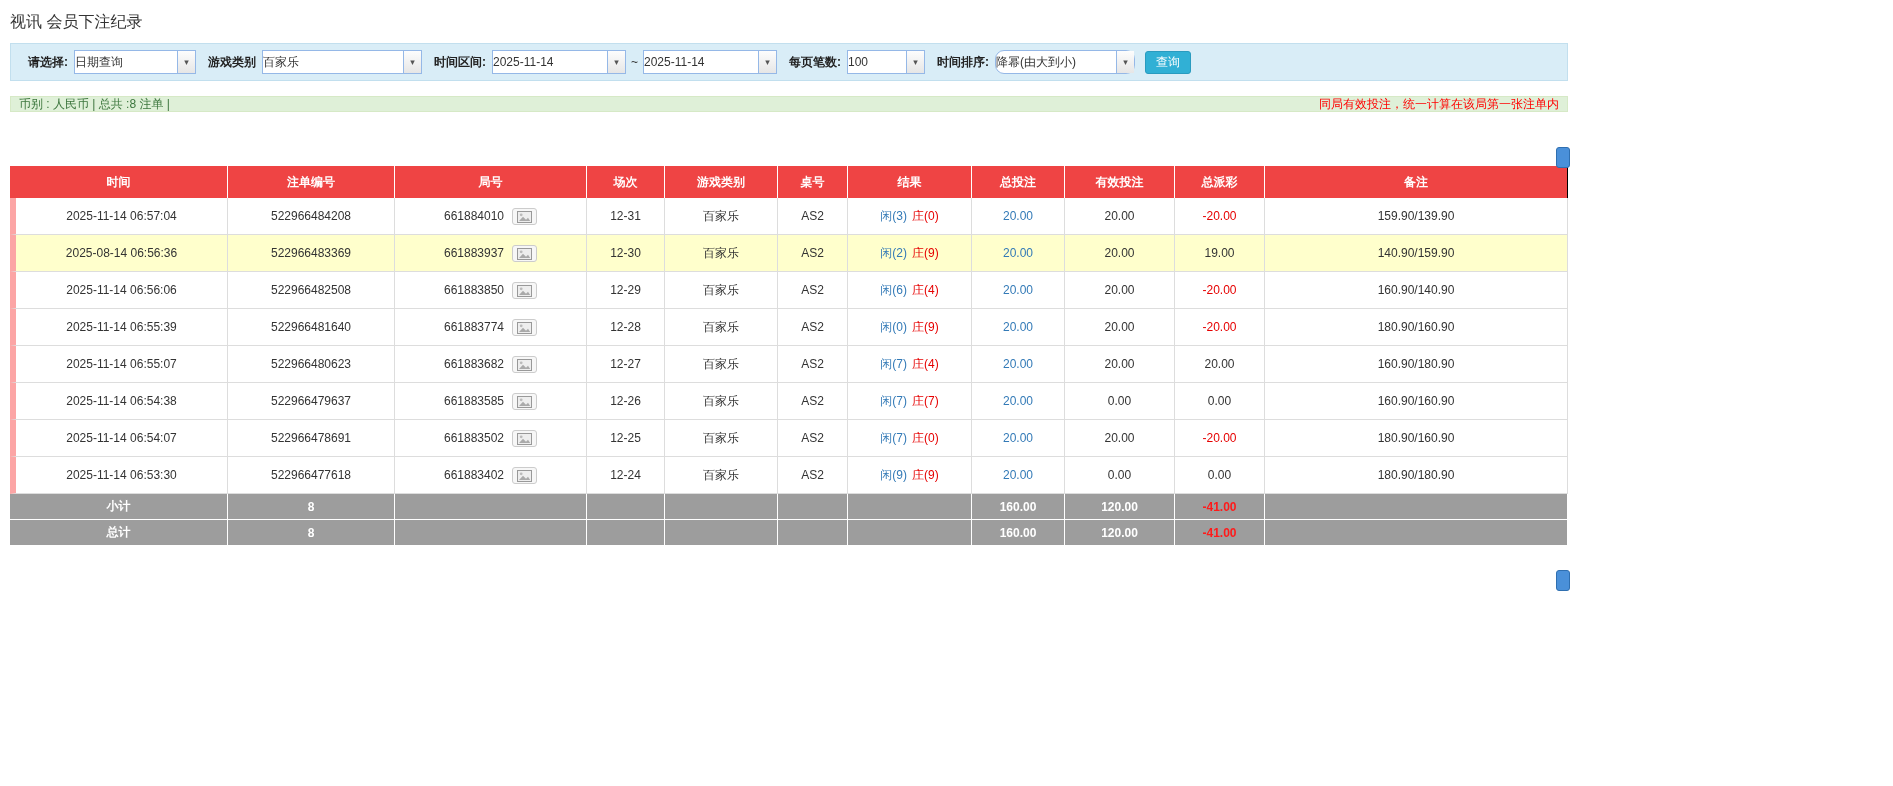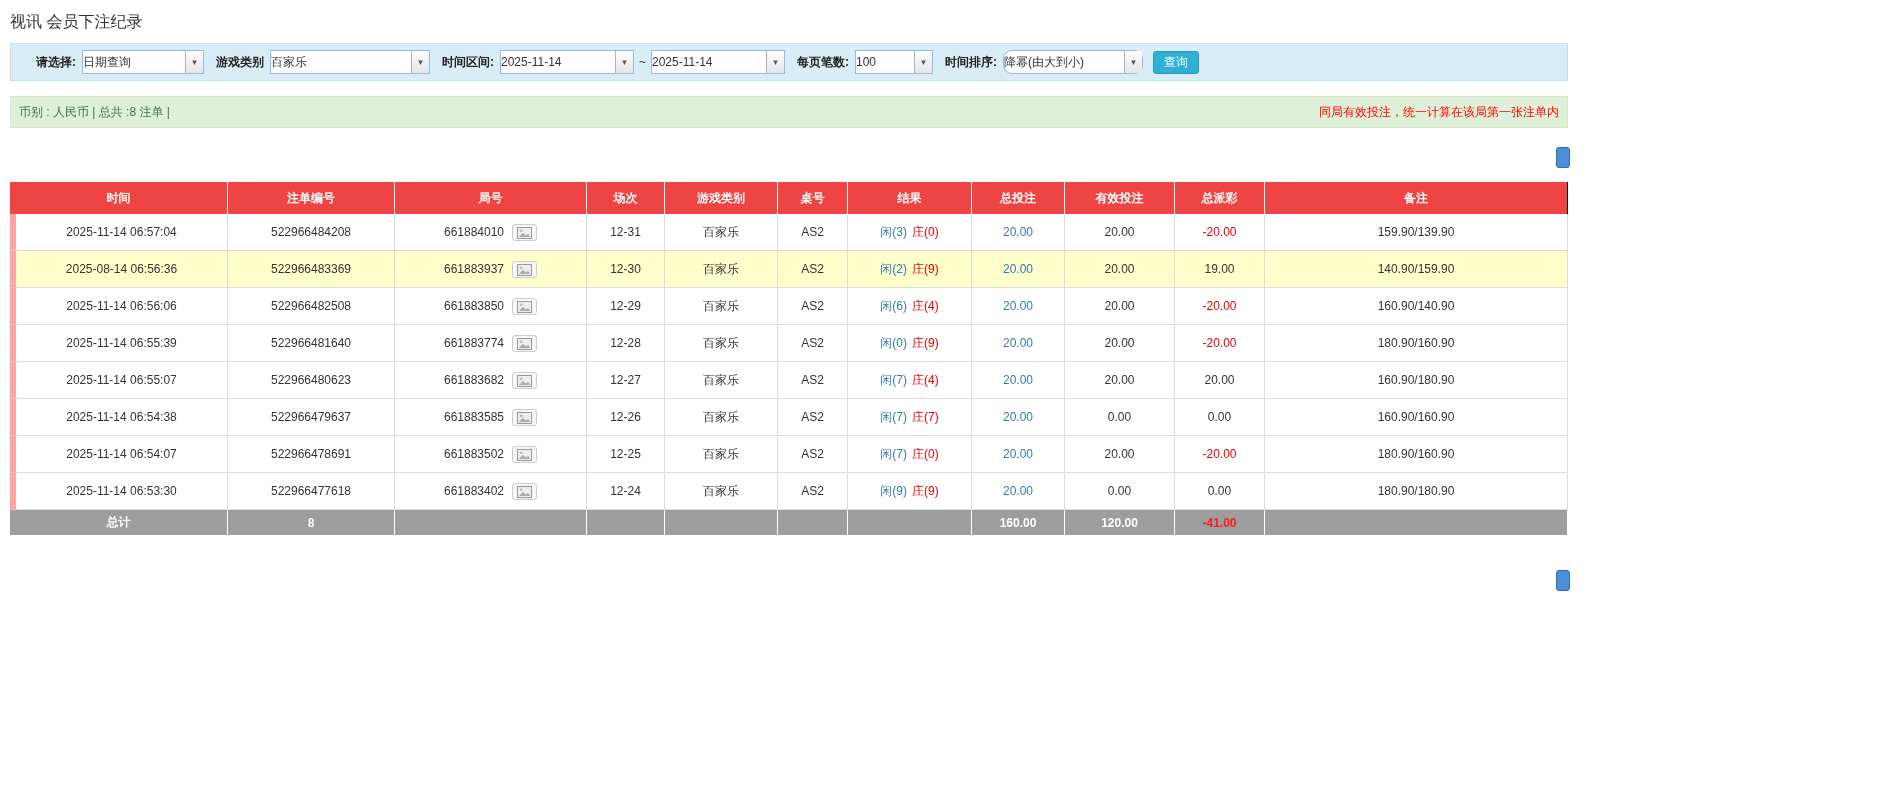--- a/index.html
+++ b/index.html
@@ -12,21 +12,21 @@
   }
   .content { position:relative; margin-left:10px; width:1558px; padding-top:12px; }
   .page-title { margin:0 0 10px 0; font-size:16px; font-weight:400; color:#333; }
 
   
   .filter-bar {
     height:38px; background:#d9edf7; border:1px solid #c2dfee;
     display:flex; align-items:center; padding:0 8px; white-space:nowrap;
   }
   .flabel { font-weight:bold; color:#222; margin:0 6px 0 12px; }
-  .flabel.first { margin-left:17px; }
+  .flabel.first { margin-left:9px; }
   .combo {
     display:inline-flex; align-items:stretch; height:24px;
     background:#fff; border:1px solid #95b8e7; cursor:default;
   }
   .combo-text { flex:1; padding:0 0; line-height:22px; color:#333; overflow:hidden; }
   .combo-caret {
     width:18px; border-left:1px solid #95b8e7;
     background:linear-gradient(#fdfdfd,#e6e6e6);
     display:flex; align-items:center; justify-content:center;
     font-size:9px; color:#555; cursor:pointer;
@@ -36,21 +36,21 @@
   .tilde { margin:0 5px; color:#333; }
   .search-btn {
     margin-left:10px; height:23px; padding:0 10px;
     background:#31b0d5; border:1px solid #2a9bbf; border-radius:3px;
     color:#fff; font-size:12px; cursor:pointer;
     font-family:"Liberation Sans","DejaVu Sans",sans-serif;
   }
 
   
   .summary-bar {
-    margin-top:15px; height:32px; background:#dff0d8; border:1px solid #d6e9c6;
+    margin-top:15px; height:16px; background:#dff0d8; border:1px solid #d6e9c6;
     display:flex; align-items:center; justify-content:space-between; padding:0 8px;
   }
   .summary-left { color:#3c763d; }
   .summary-right { color:#ff0000; }
 
   
   .bet-table { margin-top:54px; border-collapse:separate; border-spacing:0; table-layout:fixed; width:1558px; }
   thead th {
     background:#ef4444; color:#fff; font-weight:bold; font-size:12px;
     height:32px; text-align:center; border-right:1px solid #fff; padding:0;
@@ -334,30 +334,43 @@
       <span class="player">闲(9)</span><span class="banker">庄(9)</span>
     </td>
     <td><a class="bet-link">20.00</a></td>
     <td>0.00</td>
     <td class="payout">0.00</td>
     <td>180.90/180.90</td>
   </tr>
       </tbody>
     <tfoot>
       <tr>
-        <td>总计</td>
+        <td>小计</td>
         <td>8</td>
         <td></td>
         <td></td>
         <td></td>
         <td></td>
         <td></td>
         <td>160.00</td>
         <td>120.00</td>
         <td class="neg-foot">-41.00</td>
         <td></td>
       </tr>
+      <tr>
+        <td>总计</td>
+        <td>8</td>
+        <td></td>
+        <td></td>
+        <td></td>
+        <td></td>
+        <td></td>
+        <td>160.00</td>
+        <td>120.00</td>
+        <td class="neg-foot">-41.00</td>
+        <td></td>
+      </tr>
     </tfoot>
   </table>
 
   <div class="edge-btn bottom"></div>
 
 </div>
 
 </body></html>

